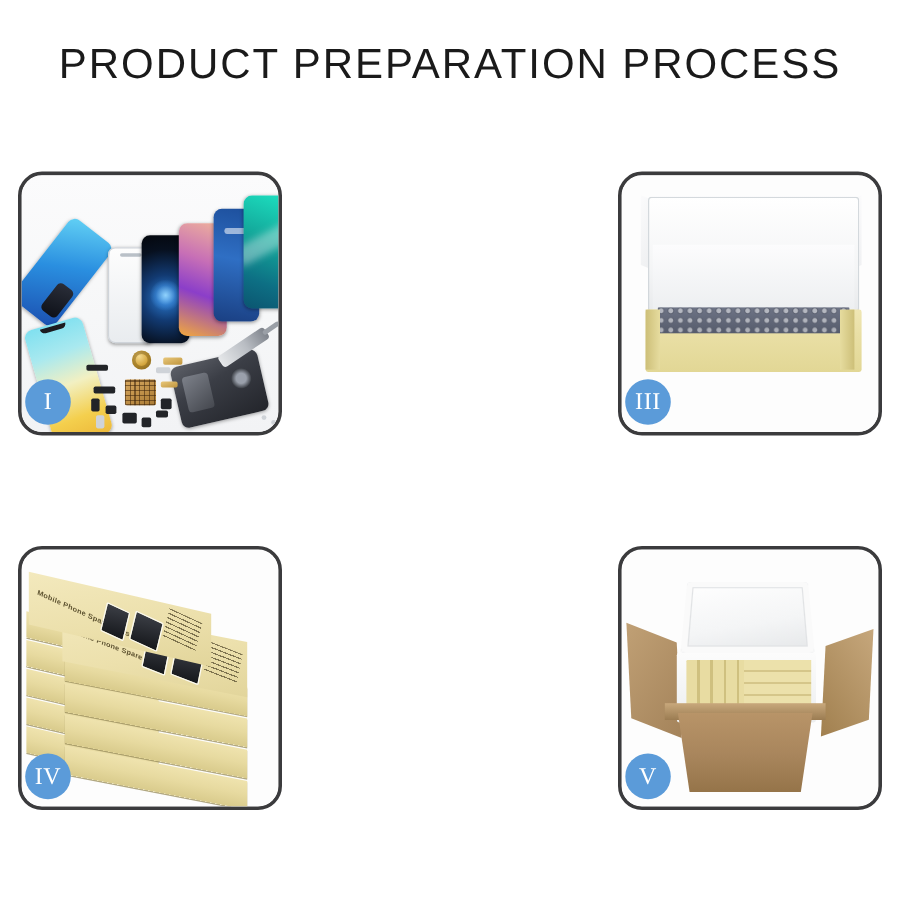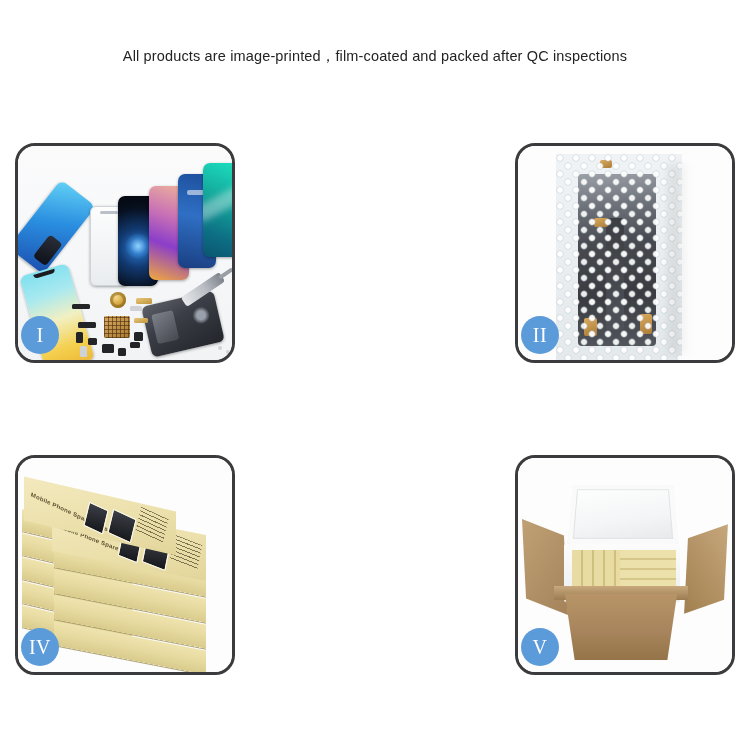--- a/index.html
+++ b/index.html
@@ -376,21 +376,21 @@
   .tape {
     position:absolute; width:15px; height:20px;
     background: rgba(125,100,66,.65);
     border-radius: 1px;
   }
 </style>
 </head>
 <body>
 
 <div class="header">
-  <div class="subtitle">All products are image-printed，film-coated and packed after QC inspections</div>
+  <div class="title">PRODUCT PREPARATION PROCESS</div>
 </div>
 
 <div class="grid">
 
   <div class="row">
 
     <div class="panel">
       <div class="stage">
         <div class="p1bg"></div>
         <div class="phone ph-a"></div>
@@ -417,38 +417,35 @@
         <div class="part dark" style="left:112px;top:196px;width:10px;height:6px;"></div>
         <div class="part gold" style="left:116px;top:172px;width:14px;height:5px;"></div>
         <div class="part dark" style="left:116px;top:186px;width:9px;height:9px;"></div>
         <div class="part light" style="left:200px;top:200px;width:4px;height:4px;border-radius:50%;"></div>
         <div class="part light" style="left:208px;top:204px;width:4px;height:4px;border-radius:50%;"></div>
         <div class="tool"></div>
       </div>
       <div class="badge">I</div>
     </div>
 
+
     <div class="panel">
       <div class="stage">
         <div class="p3"></div>
-        <div class="bubblebag">
-          <div class="innerpart">
-            <div class="flex"></div>
-          </div>
-          <div class="tan" style="left:44px;top:6px;width:12px;height:8px;"></div>
-          <div class="tan" style="left:38px;top:64px;width:14px;height:9px;"></div>
-          <div class="tan" style="left:28px;top:164px;width:13px;height:18px;"></div>
-          <div class="tan" style="left:84px;top:160px;width:12px;height:20px;"></div>
-          <div class="bubbletex"></div>
-        </div>
-        <div class="p2shadow"></div>
+        <div class="lidflapL"></div>
+        <div class="lidflapR"></div>
+        <div class="lidback"></div>
+        <div class="foamsheet"></div>
+        <div class="boxbody"></div>
+        <div class="boxinner"></div>
+        <div class="boxlipL"></div>
+        <div class="boxlipR"></div>
       </div>
-      <div class="badge">II</div>
+      <div class="badge">III</div>
     </div>
-
   </div>
 
   <div class="row">
 
     <div class="panel">
       <div class="stage">
         <div class="p4"></div>
 
         <div class="stackbox" style="left:4px;  top:64px;  width:110px; height:22px; transform:skewY(13deg);"></div>
         <div class="stackbox" style="left:4px;  top:88px;  width:110px; height:22px; transform:skewY(13deg);"></div>

